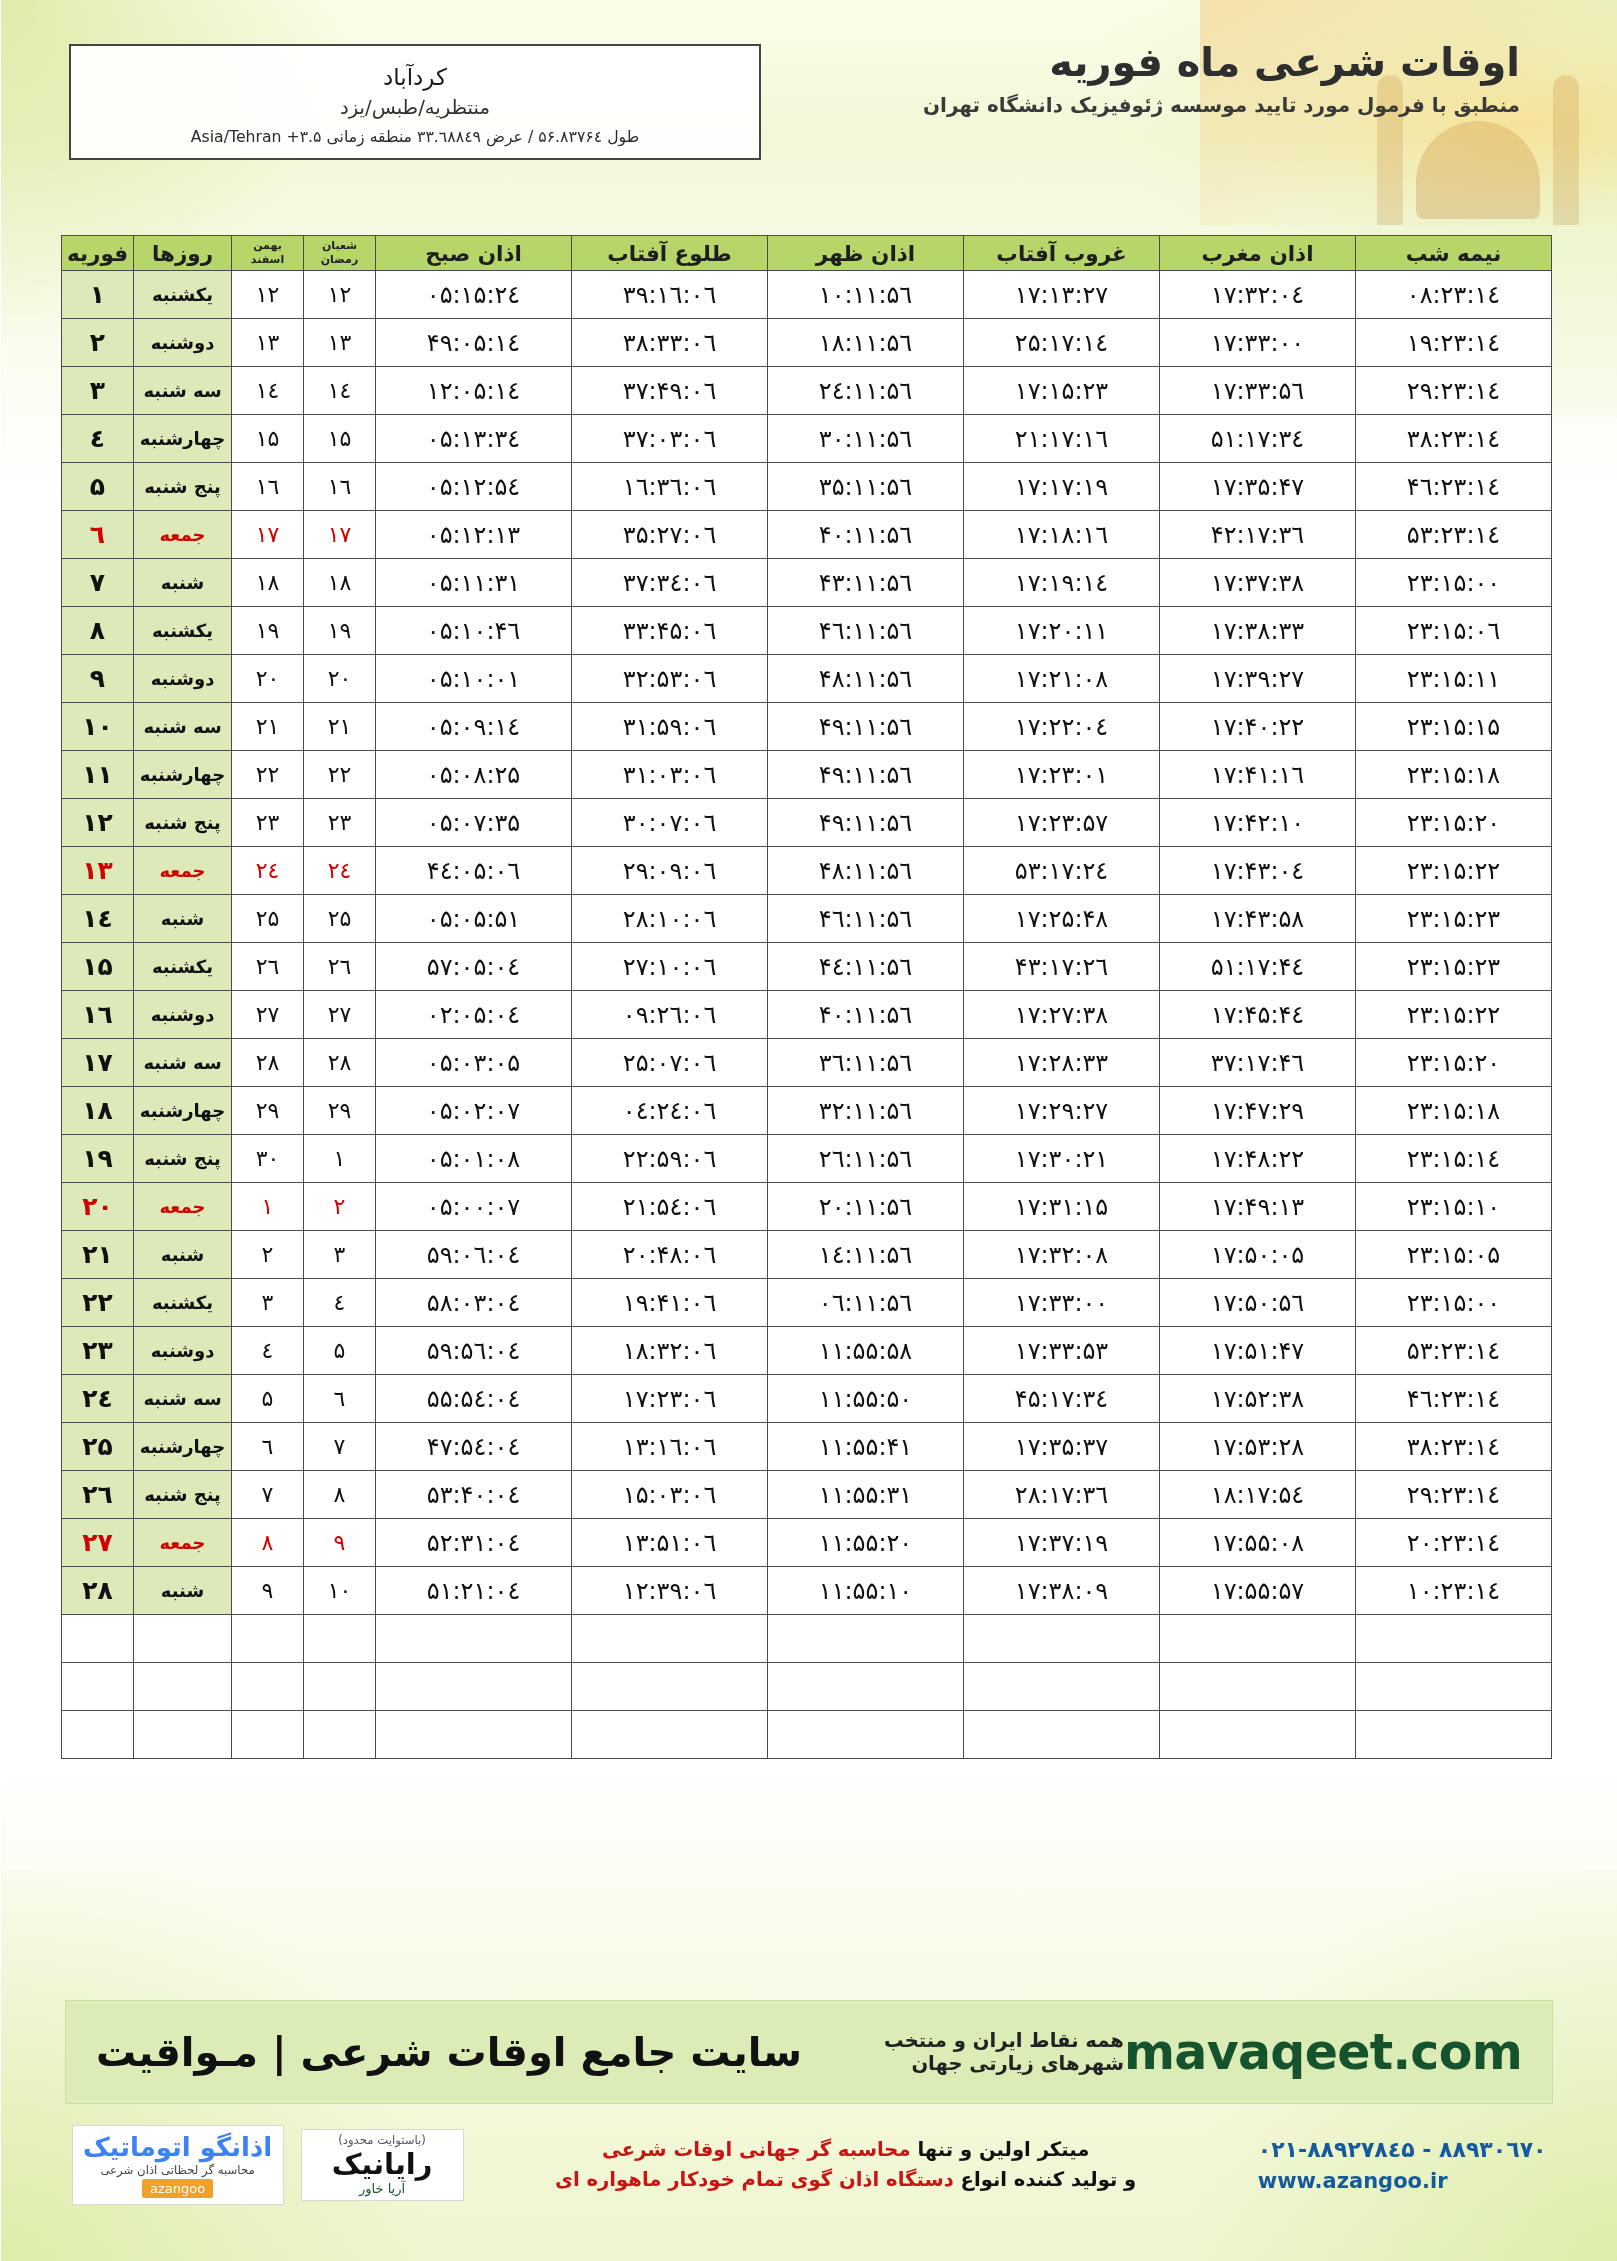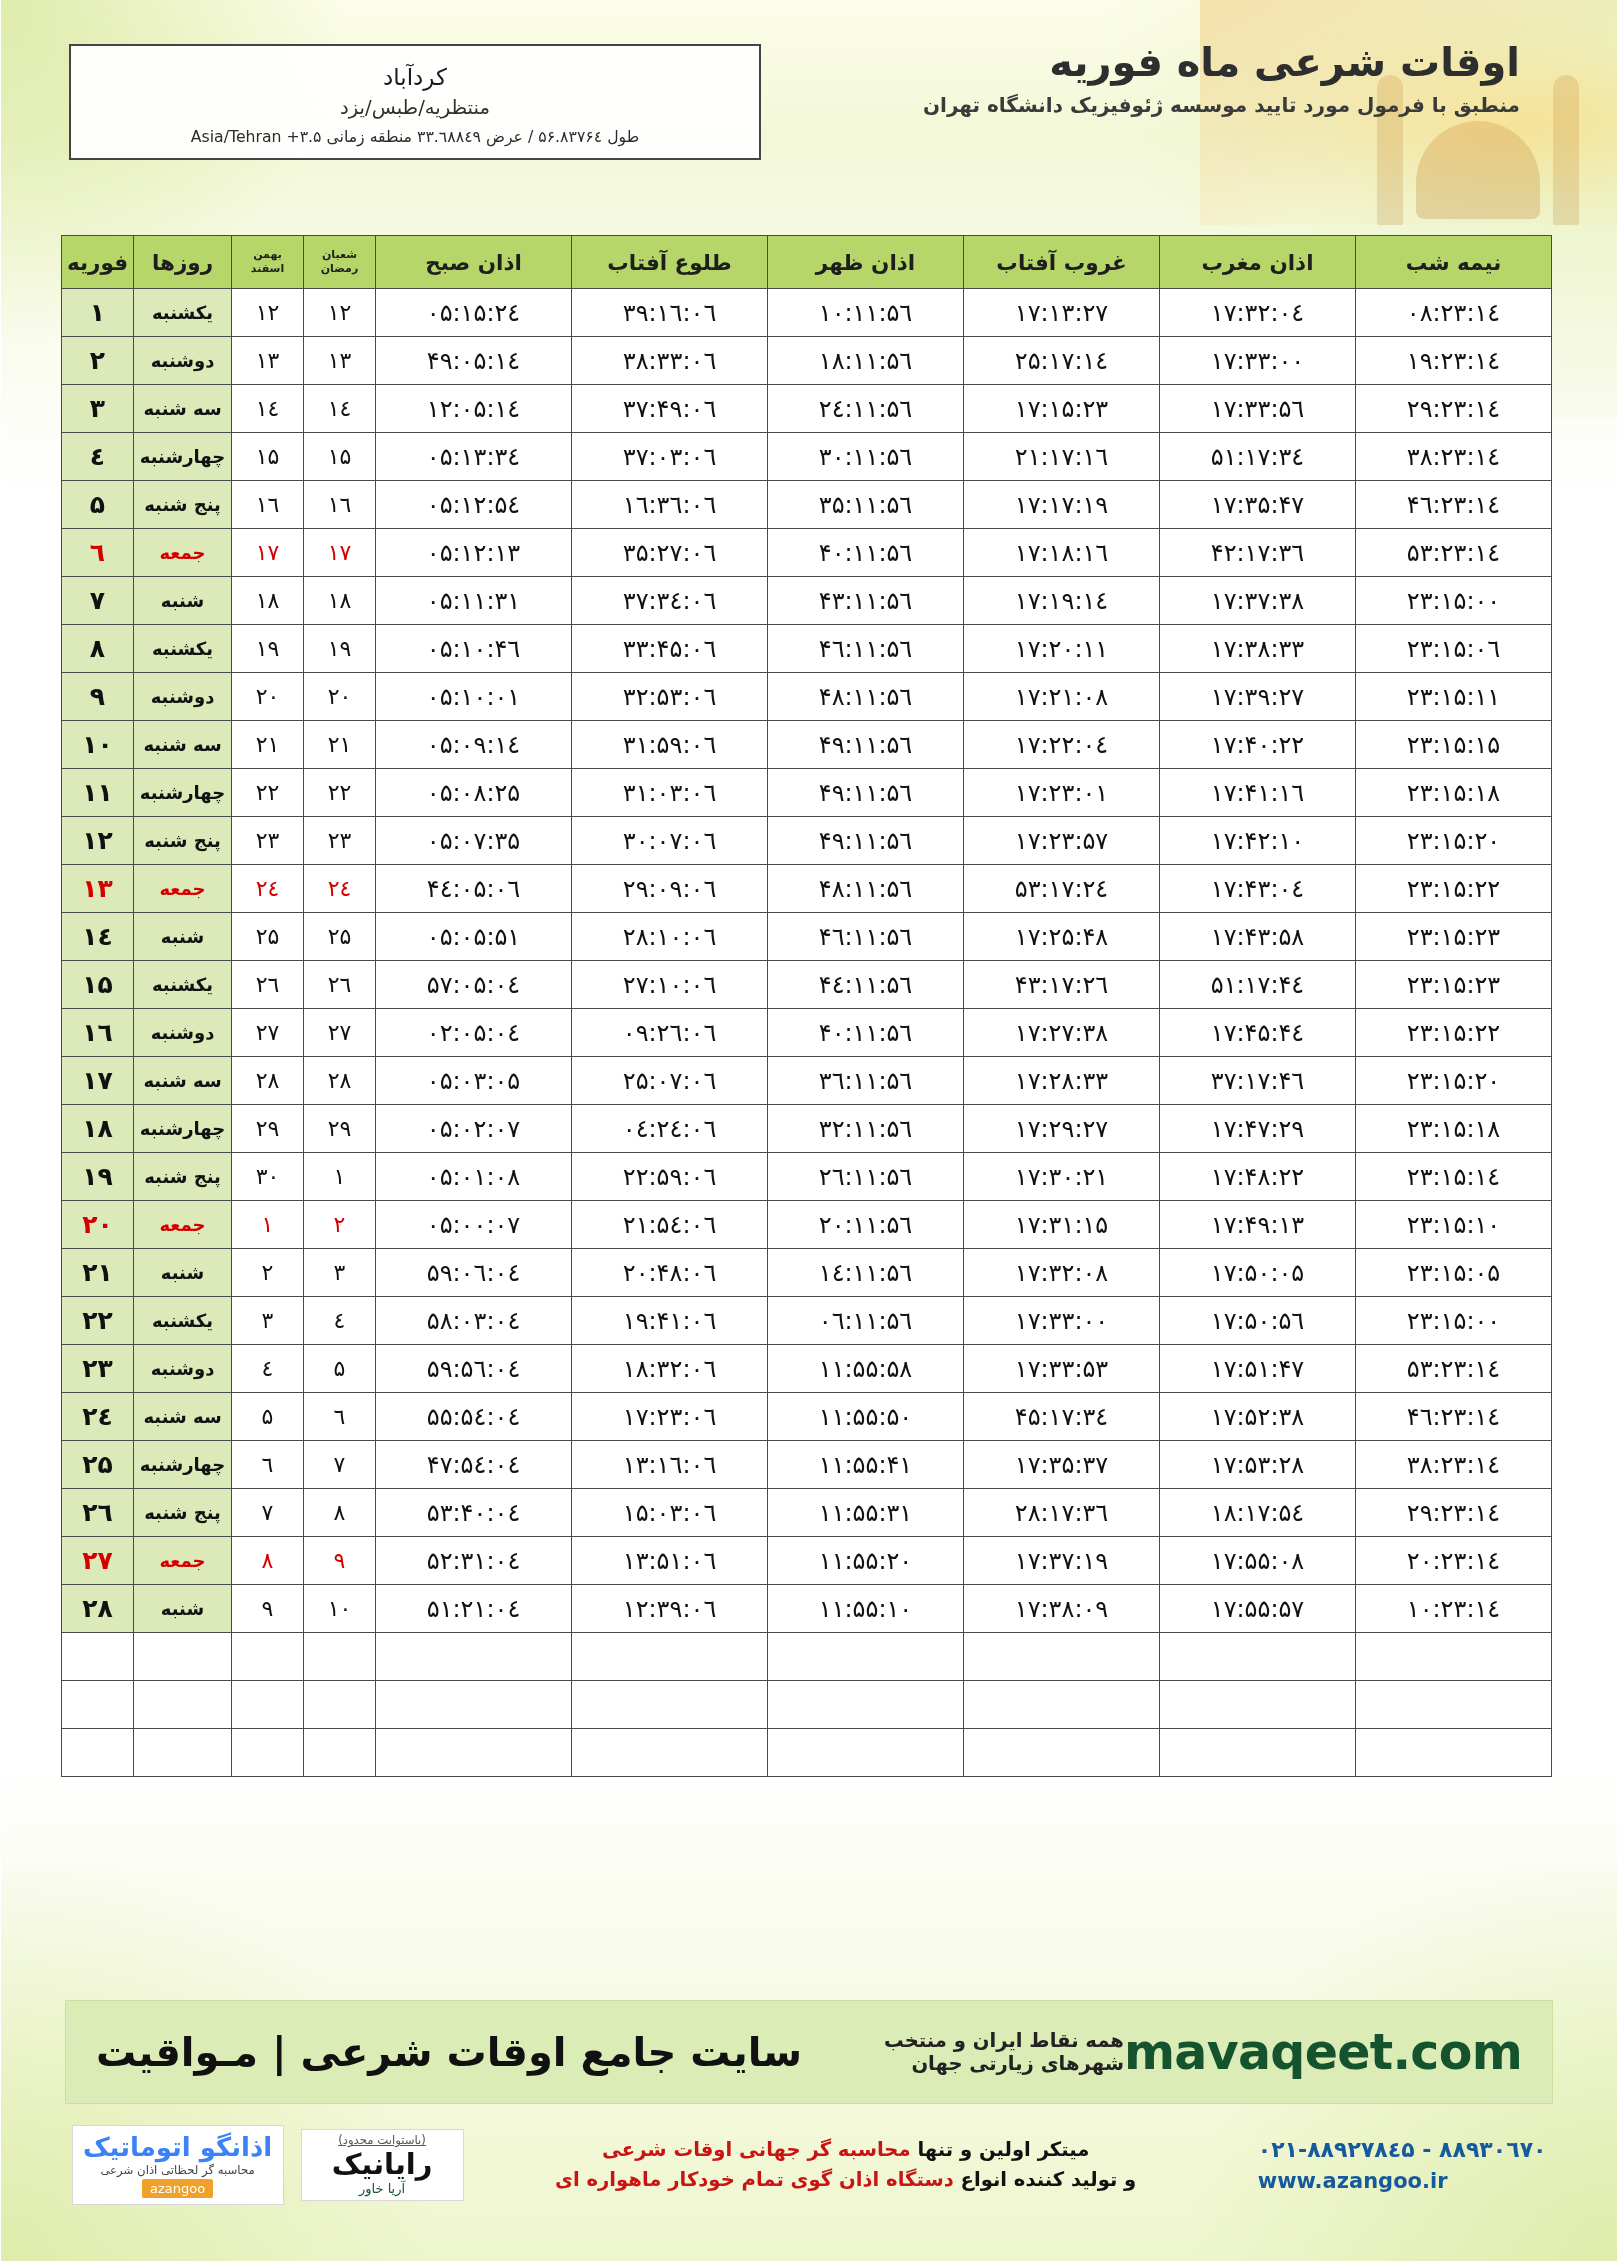--- a/index.html
+++ b/index.html
@@ -153,21 +153,21 @@
     border-collapse: collapse;
     table-layout: fixed;
   }
   table.times th, table.times td {
     border: 1.3px solid #4a4a4a;
     text-align: center;
     font-family: "DejaVu Sans", "Liberation Sans", sans-serif;
   }
   thead th {
     background: #b6d66a;
-    height: 53px;
+    height: 35px;
     font-size: 21.5px;
     font-weight: bold;
     color: #1e1e1e;
     padding: 0 2.6px;
   }
   thead th.two-line { font-size: 11px; line-height: 1.25; margin-top: 33px; }
   tbody td {
     height: 48px;
     font-size: 24px;
     color: #111;
@@ -281,21 +281,21 @@
     align-items: center;
     gap: 17px;
   }
   .logo-rayanik {
     background: #ffffff;
     border: 1.3px solid #d8d8d8;
     padding: 3.9px 9px;
     text-align: center;
     min-width: 163px;
   }
-  .logo-rayanik .lr-top { font-size: 11.7px; color: #555; text-decoration: underline; }
+  .logo-rayanik .lr-top { font-size: 11.7px; color: #555; }
   .logo-rayanik .lr-main { font-size: 29px; font-weight: bold; color: #111; }
   .logo-rayanik .lr-sub { font-size: 13px; color: #14532d; }
   .logo-azan {
     background: #ffffff;
     border: 1.3px solid #d8d8d8;
     padding: 5.2px 10.4px;
     text-align: center;
     min-width: 196px;
   }
   .logo-azan .la-main { font-size: 26px; font-weight: bold; color: #3b82f6; }

